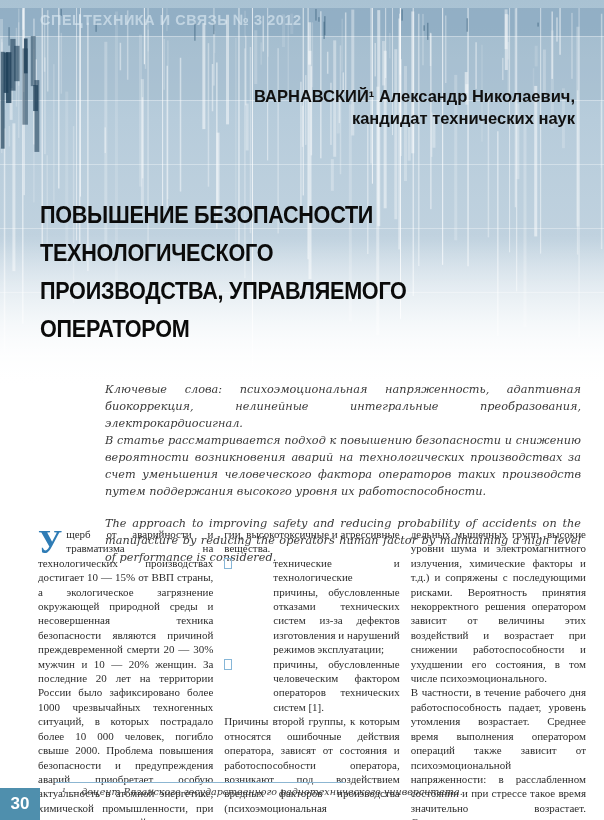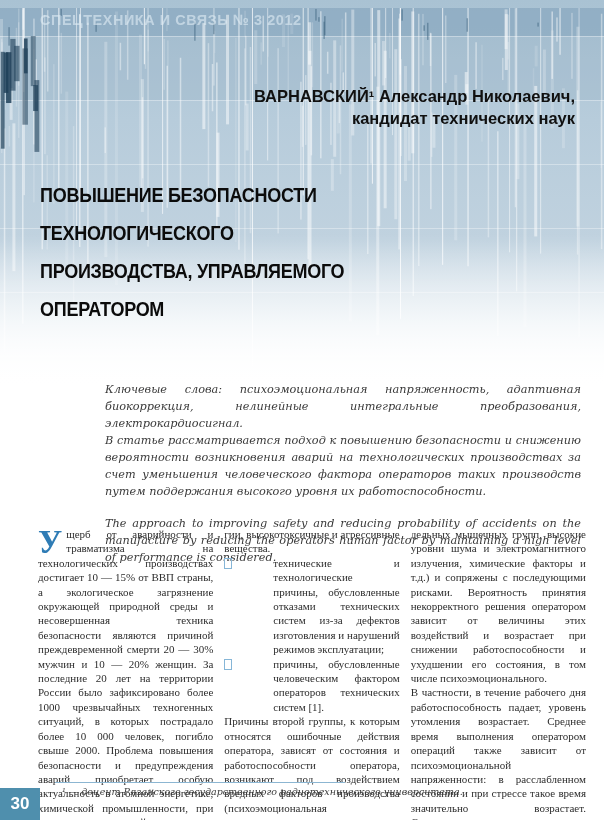--- a/index.html
+++ b/index.html
@@ -26,23 +26,23 @@
     font-weight:bold; font-size:15px; letter-spacing:0.6px;
     color:rgba(222,235,243,0.62);
     transform:scaleX(0.96); transform-origin:left;
   }
   .author-block {
     position:absolute; top:86px; right:29px; text-align:right;
     font-family:"Liberation Sans", sans-serif;
     font-weight:bold; font-size:16.5px; line-height:21.5px; color:#101010;
   }
   .article-title {
-    position:absolute; top:176px; left:40px; width:540px; margin:0;
+    position:absolute; top:196px; left:40px; width:540px; margin:0;
     font-family:"Liberation Sans", sans-serif;
-    font-weight:800; font-size:20px; line-height:38px; color:#0b0b0b;
+    font-weight:800; font-size:24px; line-height:38px; color:#0b0b0b;
     letter-spacing:-0.3px;
   }
   .article-title .tline { transform:scaleX(0.9); transform-origin:left; white-space:nowrap; }
 
   
   .abstract {
     position:absolute; top:381px; left:105px; width:476px;
     font-family:"DejaVu Serif", "Liberation Serif", serif;
     font-style:italic; font-size:11.3px; line-height:17px; color:#3a3a3a;
     text-align:justify;

